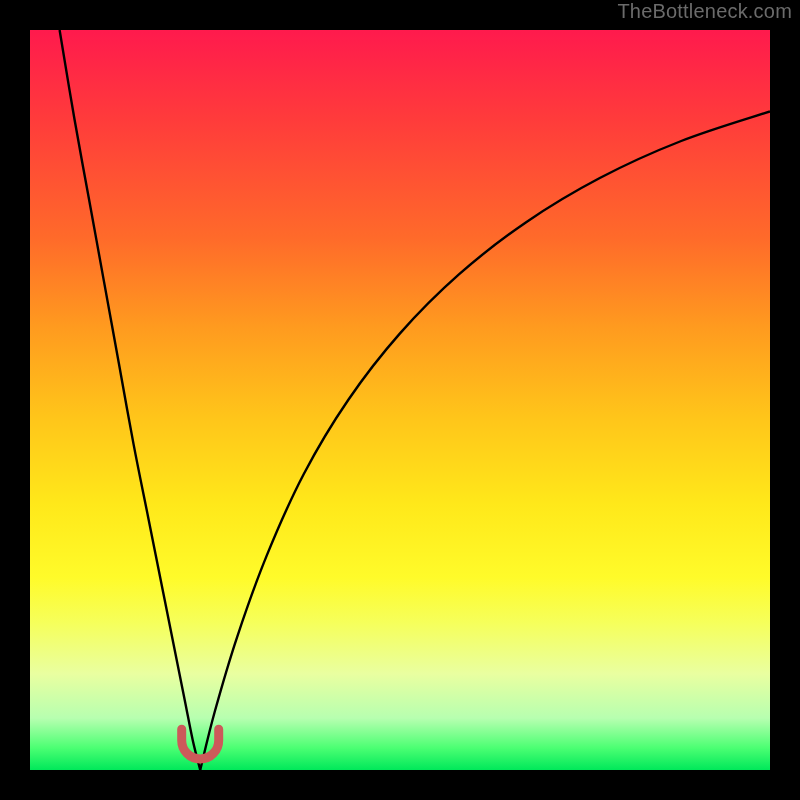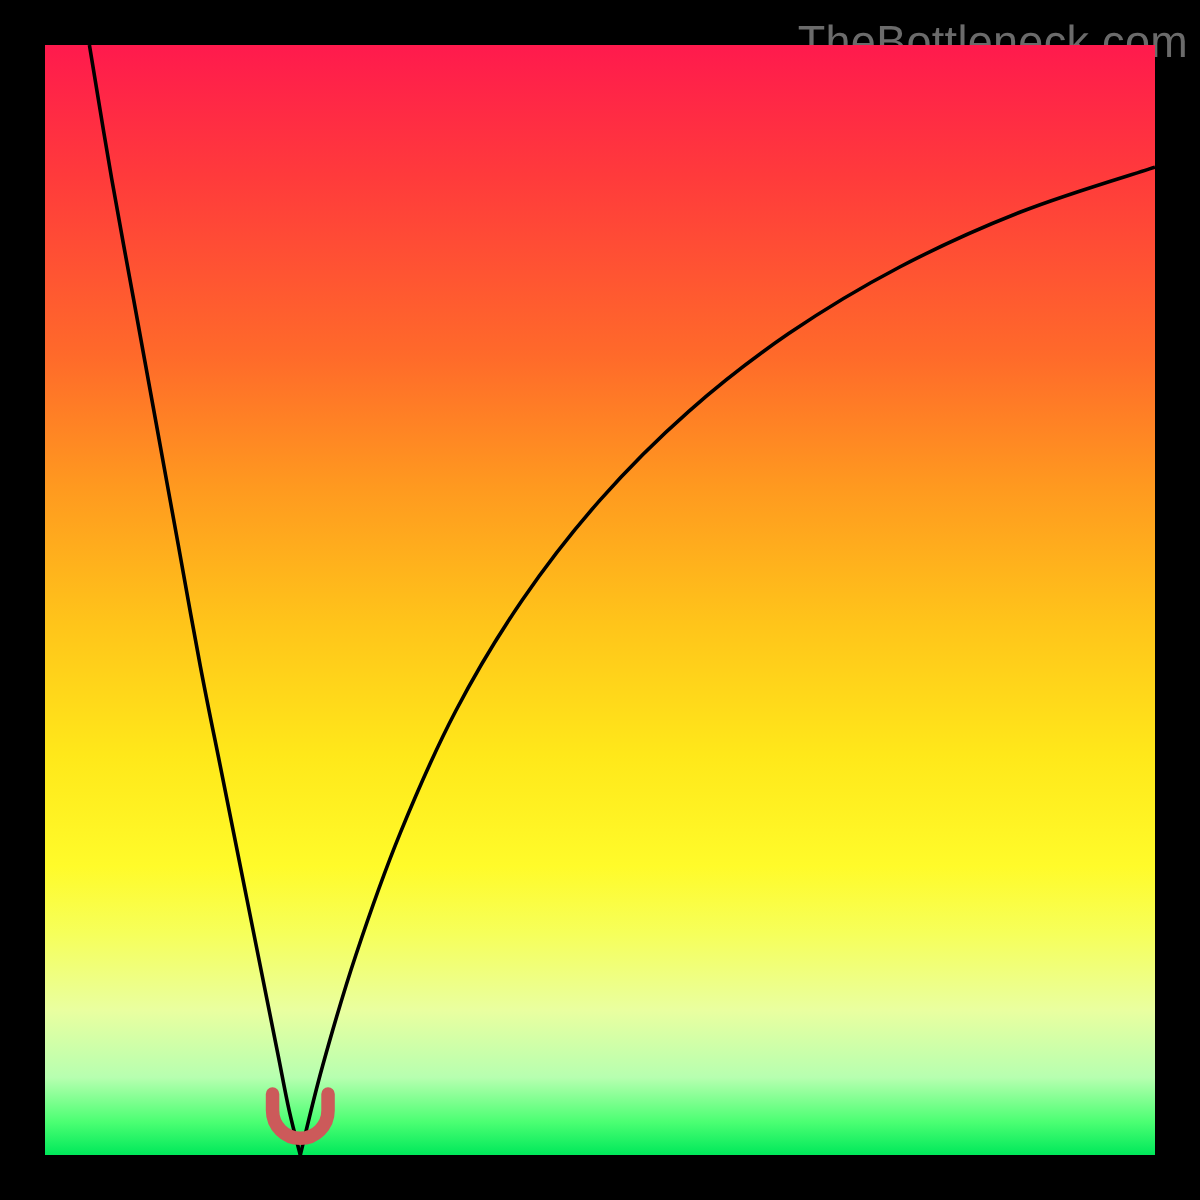--- a/index.html
+++ b/index.html
@@ -33,24 +33,24 @@
       #fffb2a 74%,
       #f6ff5a 80%,
       #e9ffa0 87%,
       #b7ffb0 93%,
       #4cff73 97%,
       #00e85a 100%
     );
   }
   .watermark {
     position: absolute;
-    top: 12px;
+    top: 0;
     right: 8px;
     color: #6b6b6b;
-    font-size: 30px;
+    font-size: 20px;
     font-weight: 500;
     letter-spacing: 0.2px;
     user-select: none;
   }
   svg.curves {
     position: absolute;
     inset: 0;
     width: 100%;
     height: 100%;
   }

